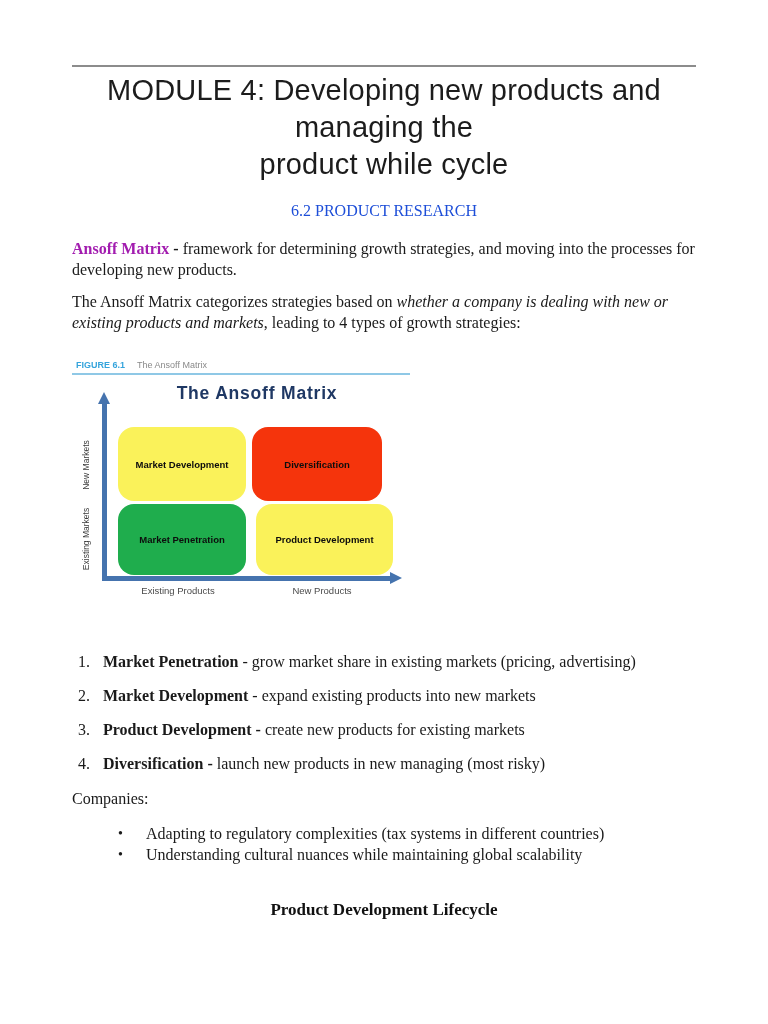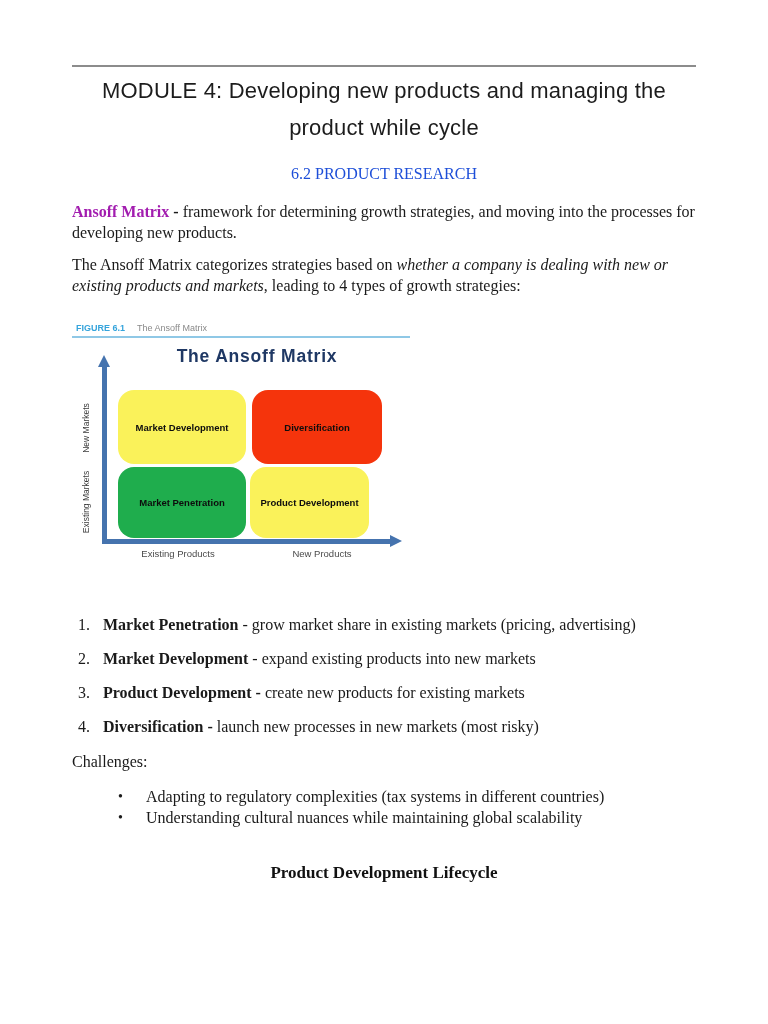--- a/index.html
+++ b/index.html
@@ -18,21 +18,21 @@
 
   .top-rule {
     margin-top: 65px;
     border-top: 2px solid #8c8c8c;
     height: 0;
   }
 
   .doc-title {
     margin-top: 5px;
     font-family: "Liberation Sans", sans-serif;
-    font-size: 22px;
+    font-size: 29px;
     font-weight: 400;
     line-height: 37px;
     text-align: center;
     color: #1c1c1c;
     letter-spacing: 0.2px;
   }
 
   .section-heading {
     margin-top: 16px;
     font-family: "Liberation Serif", serif;
@@ -115,21 +115,21 @@
     justify-content: center;
     font-family: "Liberation Sans", sans-serif;
     font-weight: bold;
     font-size: 9.5px;
     color: #0d0d0d;
     text-align: center;
   }
   .q-tl { left: 46px;  top: 50px;  width: 128px; height: 74px; }
   .q-tr { left: 180px; top: 50px;  width: 130px; height: 74px; }
   .q-bl { left: 46px;  top: 127px; width: 128px; height: 71px; }
-  .q-br { left: 178px; top: 127px; width: 119px; height: 71px; }
+  .q-br { left: 184px; top: 127px; width: 137px; height: 71px; }
 
   .ylab {
     position: absolute;
     left: 14px;
     transform: translate(-50%, -50%) rotate(-90deg);
     white-space: nowrap;
     font-family: "Liberation Sans", sans-serif;
     font-size: 8.5px;
     color: #3a3a3a;
   }
@@ -239,26 +239,26 @@
       <div class="list-item">
         <span class="list-num">2.</span>
         <span class="list-body"><span class="b">Market Development</span><span> - expand existing products into new markets</span></span>
       </div>
       <div class="list-item">
         <span class="list-num">3.</span>
         <span class="list-body"><span class="b">Product Development -</span><span> create new products for existing markets</span></span>
       </div>
       <div class="list-item">
         <span class="list-num">4.</span>
-        <span class="list-body"><span class="b">Diversification -</span><span> launch new processes in new markets (most risky)</span></span>
-      </div>
-    </div>
-
-
-    <p class="para challenges-label">Challenges:</p>
+        <span class="list-body"><span class="b">Diversification -</span><span> launch new products in new managing (most risky)</span></span>
+      </div>
+    </div>
+
+
+    <p class="para challenges-label">Companies:</p>
 
     <div class="bullet-list">
       <div class="bullet-row">
         <span class="bullet-glyph">•</span>
         <span>Adapting to regulatory complexities (tax systems in different countries)</span>
       </div>
       <div class="bullet-row">
         <span class="bullet-glyph">•</span>
         <span>Understanding cultural nuances while maintaining global scalability</span>
       </div>

